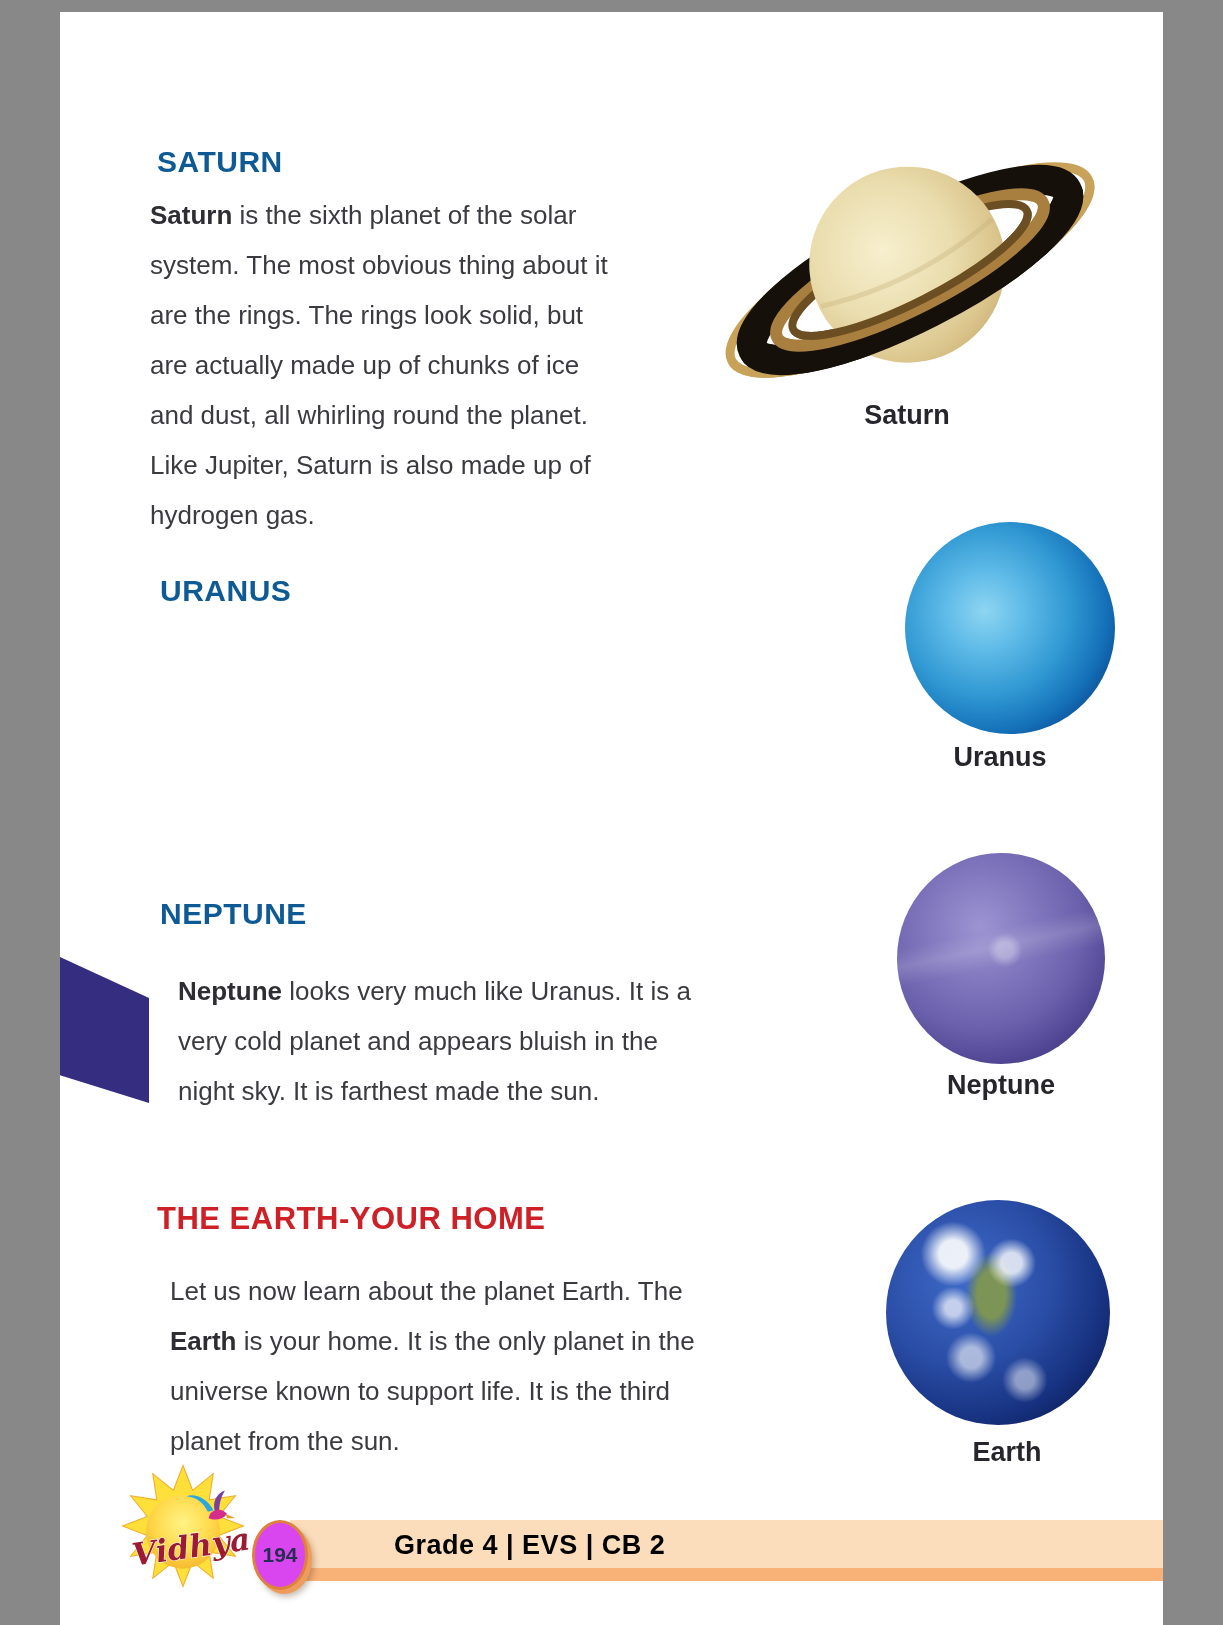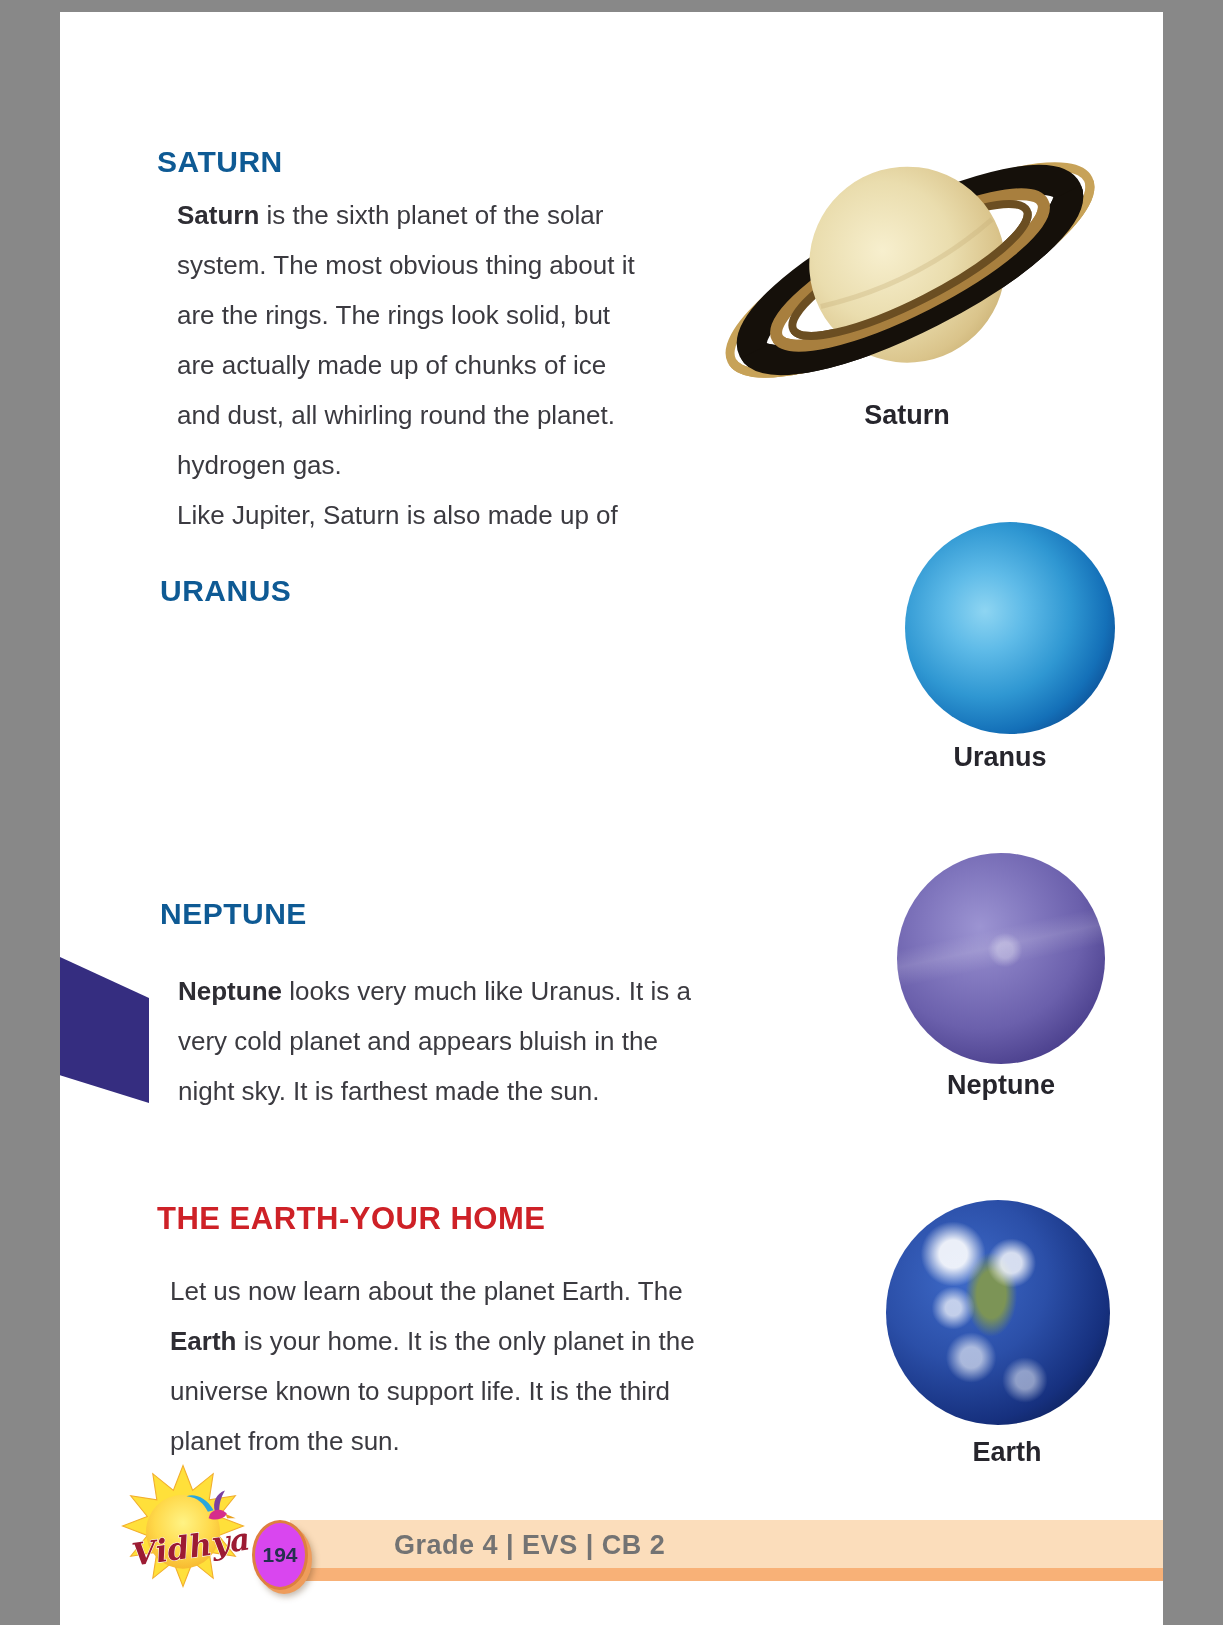--- a/index.html
+++ b/index.html
@@ -16,21 +16,21 @@
   .h-red{color:#CE2127;font-size:31px;}
   .h-saturn{left:97px;top:108px;}
   .h-uranus{left:100px;top:537px;}
   .h-neptune{left:100px;top:860px;}
   .h-earth{left:97px;top:1163px;}
 
   
   .para{position:absolute;font-size:26px;color:#3B3A40;}
   .para .ln{display:block;height:50px;line-height:50px;white-space:nowrap;}
   .para b{font-weight:700;color:#2E2D33;}
-  .para-saturn{left:117px;top:152px;}
+  .para-saturn{left:90px;top:152px;}
   .para-uranus{left:113px;top:592px;}
   .para-neptune{left:118px;top:928px;}
   .para-earth{left:110px;top:1228px;}
 
   
   .caption{position:absolute;width:200px;text-align:center;font-size:27px;font-weight:bold;color:#26252C;}
   .cap-saturn{left:747px;top:388px;}
   .cap-uranus{left:840px;top:730px;}
   .cap-neptune{left:841px;top:1058px;}
   .cap-earth{left:847px;top:1425px;}
@@ -53,42 +53,42 @@
       radial-gradient(circle at 56% 28%, rgba(255,255,255,.8) 0 5%, rgba(255,255,255,0) 12%),
       radial-gradient(circle at 30% 48%, rgba(255,255,255,.7) 0 4%, rgba(255,255,255,0) 11%),
       radial-gradient(circle at 38% 70%, rgba(255,255,255,.6) 0 5%, rgba(255,255,255,0) 12%),
       radial-gradient(circle at 62% 80%, rgba(255,255,255,.5) 0 4%, rgba(255,255,255,0) 10%),
       radial-gradient(ellipse 16% 26% at 47% 42%, #7C9456 0 40%, rgba(124,148,86,0) 72%),
       radial-gradient(circle at 35% 35%, #3E6AC8 0%, #2B4FA8 40%, #16307E 70%, #081744 92%, #040D28 100%);}
 
   
   .footer-bar{position:absolute;left:230px;top:1508px;width:902px;height:49px;background:#FBDDBB;border-radius:0 6px 0 0;}
   .footer-bar-edge{position:absolute;left:230px;top:1556px;width:902px;height:13px;background:#F8B177;border-radius:0 0 6px 0;}
-  .footer-text{position:absolute;left:334px;top:1518px;font-size:27px;font-weight:bold;color:#737373;letter-spacing:.5px;white-space:nowrap;z-index:2;}
+  .footer-text{position:absolute;left:334px;top:1518px;font-size:27px;font-weight:bold;color:#000000;letter-spacing:.5px;white-space:nowrap;z-index:2;}
   .page-badge{position:absolute;left:192px;top:1508px;width:50px;height:64px;background:#d946ef;
       border:3px solid #DD8040;border-radius:50%;box-shadow:4px 4px 0 #EE9C5B,6px 7px 6px rgba(90,60,30,.35);
       display:flex;align-items:center;justify-content:center;font-size:21px;font-weight:bold;color:#253050;z-index:3;}
   .logo{position:absolute;left:52px;top:1450px;width:142px;height:128px;z-index:2;}
 </style>
 </head>
 <body>
 
 <div class="page">
 
   <div class="side-tab"></div>
 
   <h2 class="h h-blue h-saturn">SATURN</h2>
   <p class="para para-saturn">
     <span class="ln"><b>Saturn</b><span> is the sixth planet of the solar</span></span>
     <span class="ln"><span>system. The most obvious thing about it</span></span>
     <span class="ln"><span>are the rings. The rings look solid, but</span></span>
     <span class="ln"><span>are actually made up of chunks of ice</span></span>
     <span class="ln"><span>and dust, all whirling round the planet.</span></span>
+    <span class="ln"><span>Like Jupiter, Saturn is also made up of</span></span>
     <span class="ln"><span>hydrogen gas.</span></span>
-    <span class="ln"><span>Like Jupiter, Saturn is also made up of</span></span>
   </p>
 
   <div class="saturn-fig">
     <svg width="410" height="260" viewBox="0 0 410 260" xmlns="http://www.w3.org/2000/svg">
       <defs>
         <radialGradient id="pg" cx="42%" cy="38%" r="78%">
           <stop offset="0%" stop-color="#F7EFCE"></stop>
           <stop offset="45%" stop-color="#EADDAE"></stop>
           <stop offset="75%" stop-color="#DAC48B"></stop>
           <stop offset="100%" stop-color="#BEA263"></stop>

